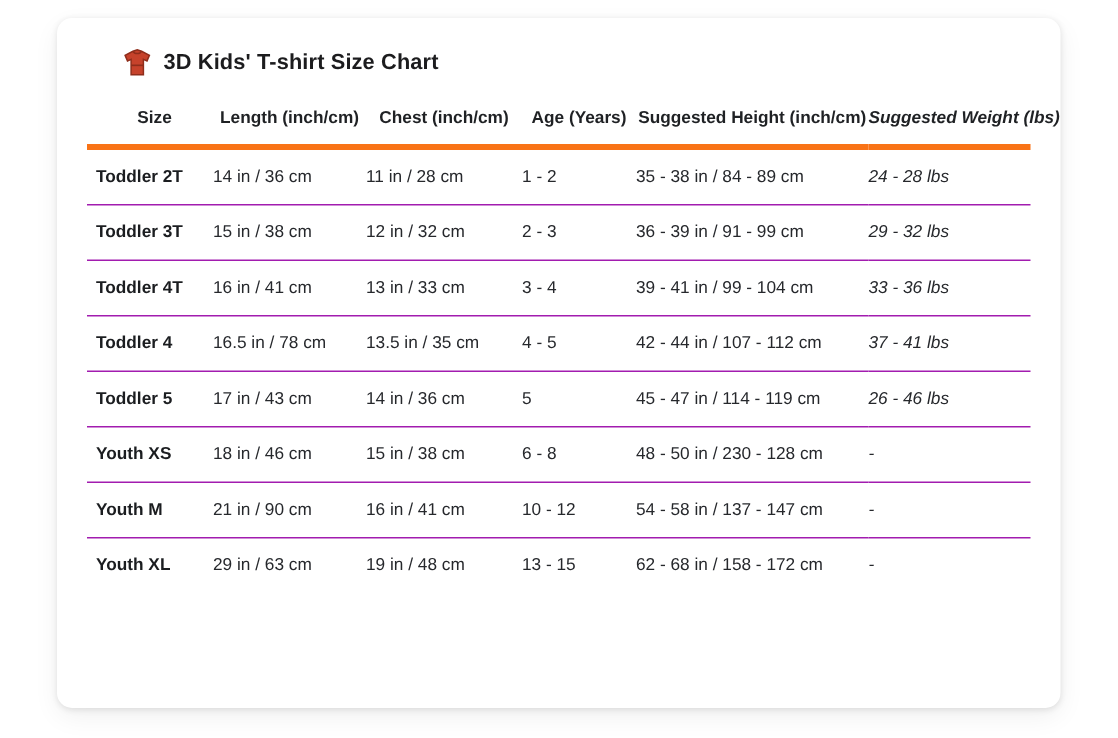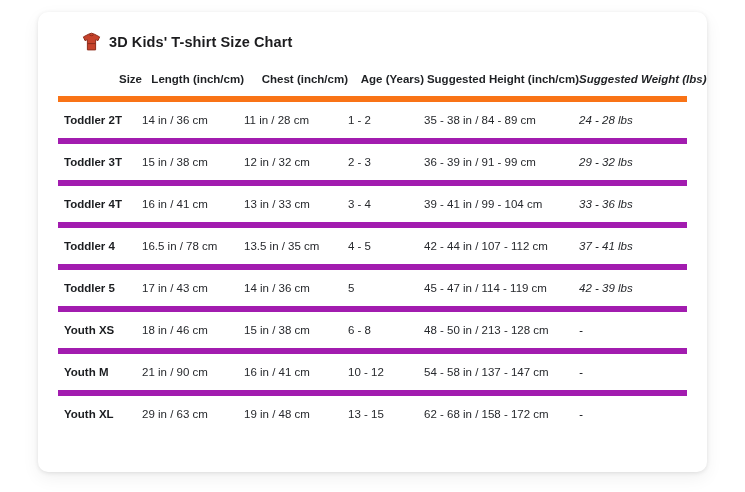--- a/index.html
+++ b/index.html
@@ -49,36 +49,36 @@
     letter-spacing: 0.1px;
     line-height: 20px;
   }
   table {
     border-collapse: collapse;
     width: 629px;
     margin: 13px 0 0 20px;
     table-layout: fixed;
   }
   thead th {
-    text-align: right;
+    text-align: center;
     font-size: 11.5px;
     font-weight: bold;
     color: #1f2124;
     padding: 0 0 11px 0;
-    border-bottom: 6px solid #f97316;
+    border-bottom: 4px solid #f97316;
     vertical-align: bottom;
     white-space: nowrap;
     margin-top: 36px;
   }
   tbody td {
     text-align: left;
     font-size: 11.5px;
     color: #26282c;
     padding: 12px 0 12px 0;
-    border-bottom: 6px solid #a21caf;
+    border-bottom: 1px solid #a21caf;
     vertical-align: middle;
     white-space: nowrap;
   }
   tbody tr:last-child td { border-bottom: none; }
   tbody td.c0 { font-weight: bold; color: #1b1d20; }
   .col0 { width: 84px; }
   .col1 { width: 102px; }
   .col2 { width: 104px; }
   .col3 { width: 76px; }
   .col4 { width: 155px; }
@@ -145,28 +145,28 @@
           <td class="col3">4 - 5</td>
           <td class="col4">42 - 44 in / 107 - 112 cm</td>
           <td class="col5">37 - 41 lbs</td>
         </tr>
         <tr>
           <td class="c0 col0">Toddler 5</td>
           <td class="col1">17 in / 43 cm</td>
           <td class="col2">14 in / 36 cm</td>
           <td class="col3">5</td>
           <td class="col4">45 - 47 in / 114 - 119 cm</td>
-          <td class="col5">42 - 39 lbs</td>
+          <td class="col5">26 - 46 lbs</td>
         </tr>
         <tr>
           <td class="c0 col0">Youth XS</td>
           <td class="col1">18 in / 46 cm</td>
           <td class="col2">15 in / 38 cm</td>
           <td class="col3">6 - 8</td>
-          <td class="col4">48 - 50 in / 213 - 128 cm</td>
+          <td class="col4">48 - 50 in / 230 - 128 cm</td>
           <td class="col5">-</td>
         </tr>
         <tr>
           <td class="c0 col0">Youth M</td>
           <td class="col1">21 in / 90 cm</td>
           <td class="col2">16 in / 41 cm</td>
           <td class="col3">10 - 12</td>
           <td class="col4">54 - 58 in / 137 - 147 cm</td>
           <td class="col5">-</td>
         </tr>

